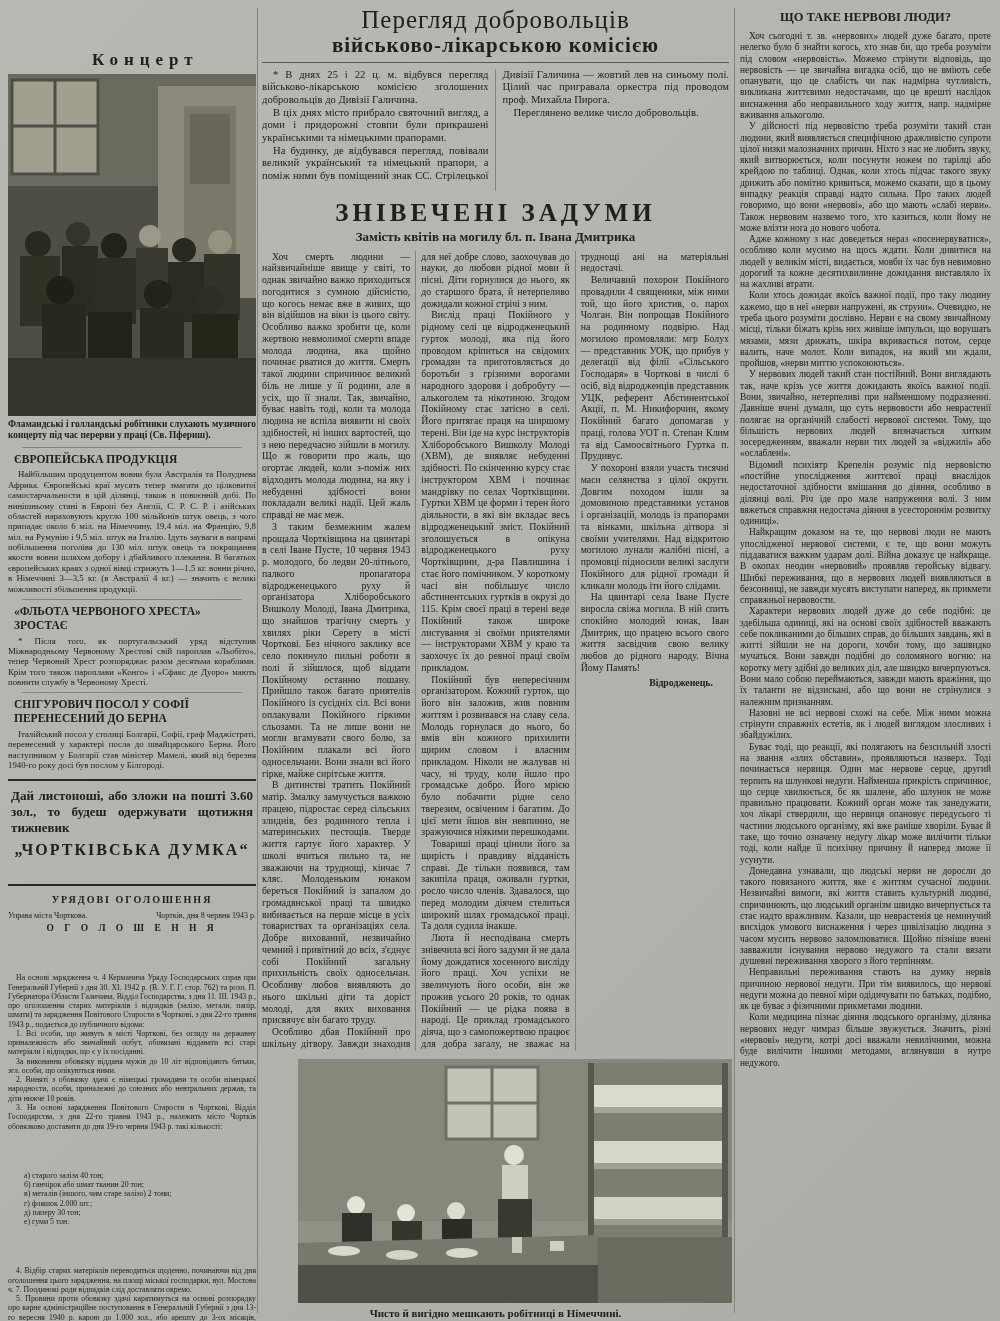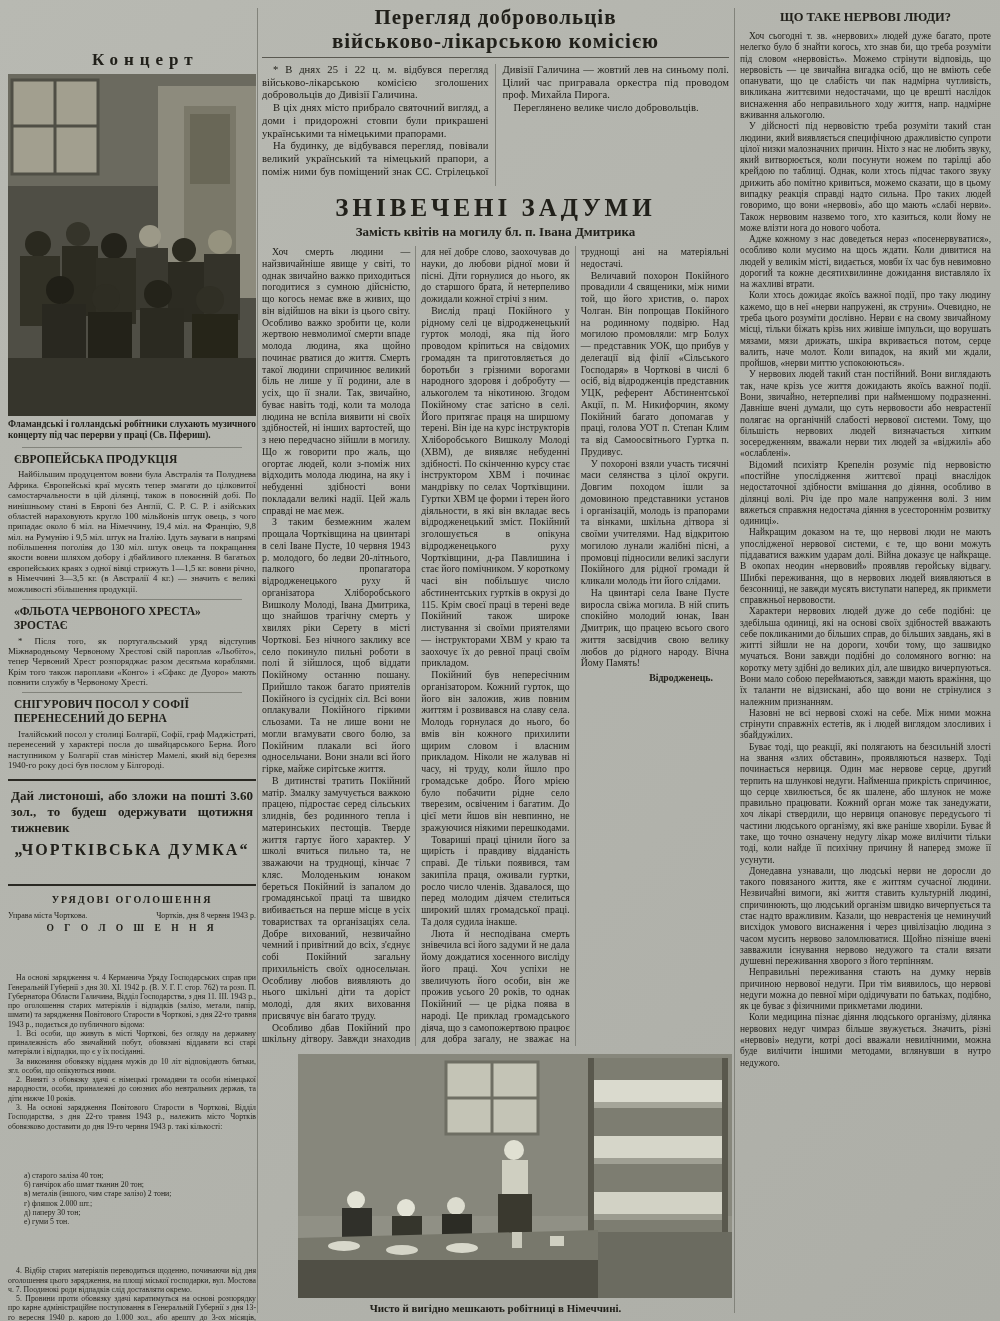--- a/index.html
+++ b/index.html
@@ -27,21 +27,21 @@
   .gov-headline{font-size:9.5px;font-weight:bold;text-align:center;letter-spacing:4px;margin:3px 0;}
   .gov-body{font-size:7.8px;line-height:1.19;margin-top:40px;}
   .gov-body p{text-align:justify;text-indent:8px;}
   .gov-items p{text-indent:0;text-align:left;padding-left:16px;}
   .gov-sign{font-size:8.5px;text-align:center;margin-top:4px;}
   .gov-end{font-size:8.5px;font-weight:bold;text-align:center;margin-top:3px;letter-spacing:1px;}
 
   
   .col-center{position:absolute;left:262px;top:6px;width:467px;}
   .review-head{text-align:center;border-bottom:1px solid #5a5951;padding-bottom:4px;}
-  .review-h1{font-size:21px;font-weight:bold;letter-spacing:1px;line-height:1.12;}
+  .review-h1{font-size:25px;font-weight:normal;letter-spacing:1px;line-height:1.12;}
   .review-h2{font-size:21px;font-weight:bold;letter-spacing:1px;line-height:1.12;}
   .art2{margin-top:6px;column-count:2;column-gap:14px;column-rule:1px solid #82837b;height:122px;
         column-fill:auto;font-size:10.6px;line-height:1.2;}
   .art2 p{text-align:justify;text-indent:11px;}
   .zad-h{font-size:25px;font-weight:bold;text-align:center;letter-spacing:4px;margin-top:8px;}
   .zad-sub{font-size:13px;font-weight:bold;text-align:center;margin-top:2px;}
   .art3{margin-top:6px;column-count:3;column-gap:11px;column-rule:1px solid #82837b;height:800px;
         column-fill:auto;font-size:9.8px;line-height:1.2;}
   .art3 p{text-align:justify;text-indent:10px;}
   .art3 p:last-child{text-indent:0;text-align:right;font-weight:bold;padding-right:16px;margin-top:3px;}

